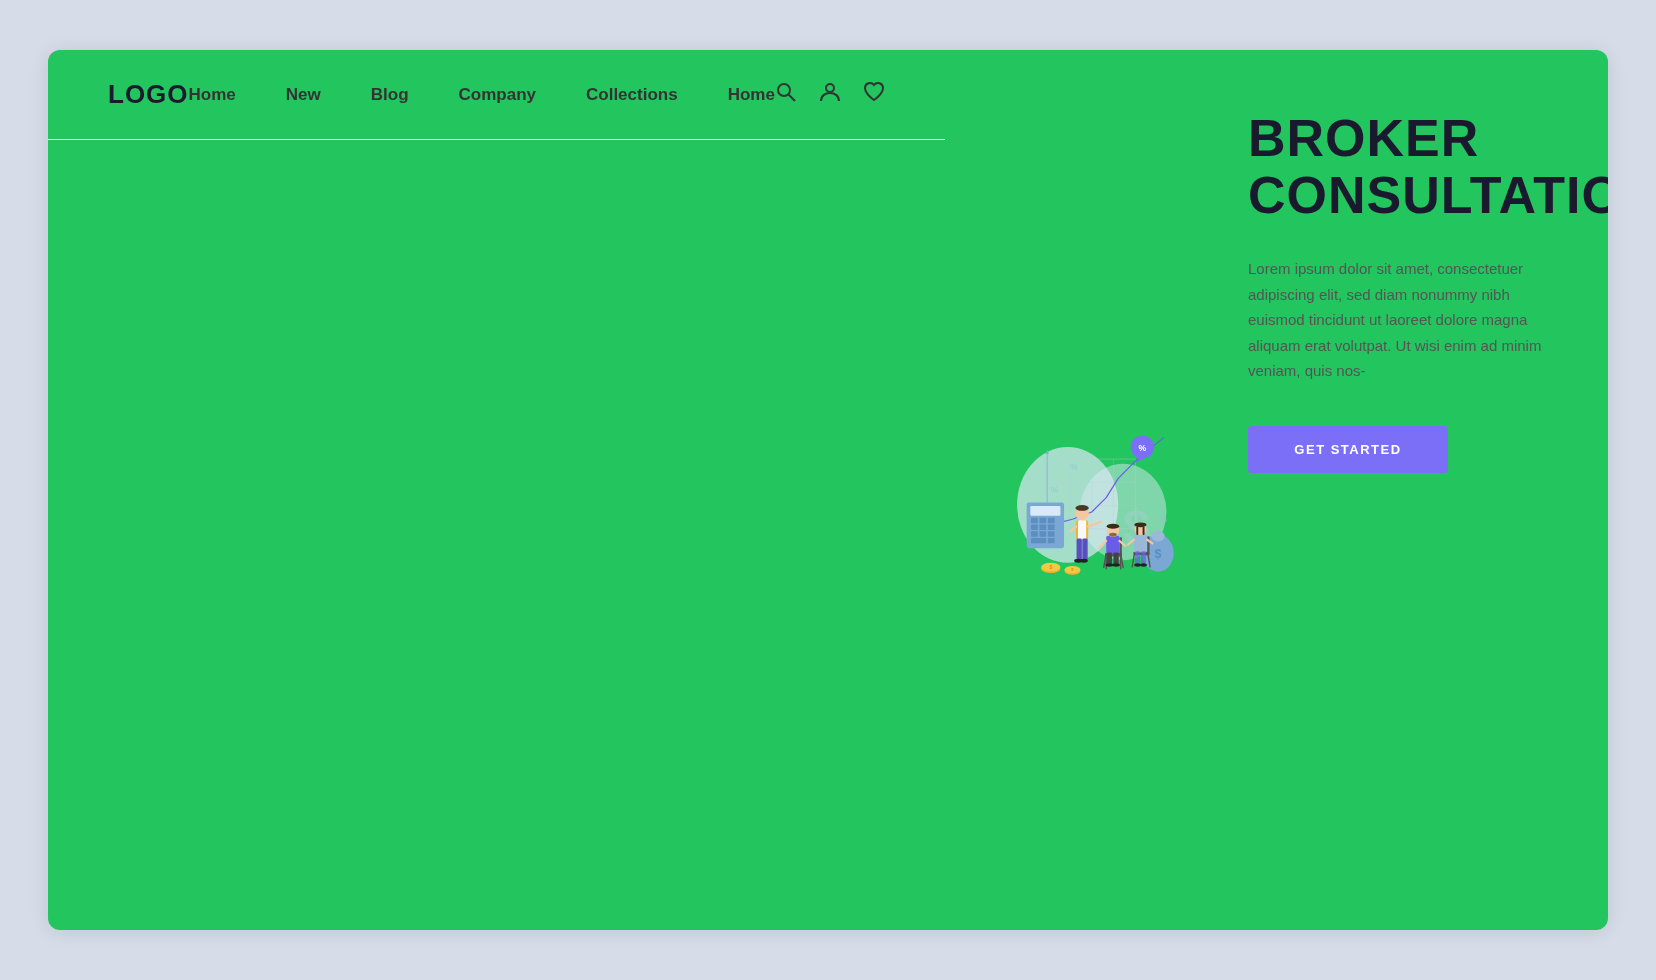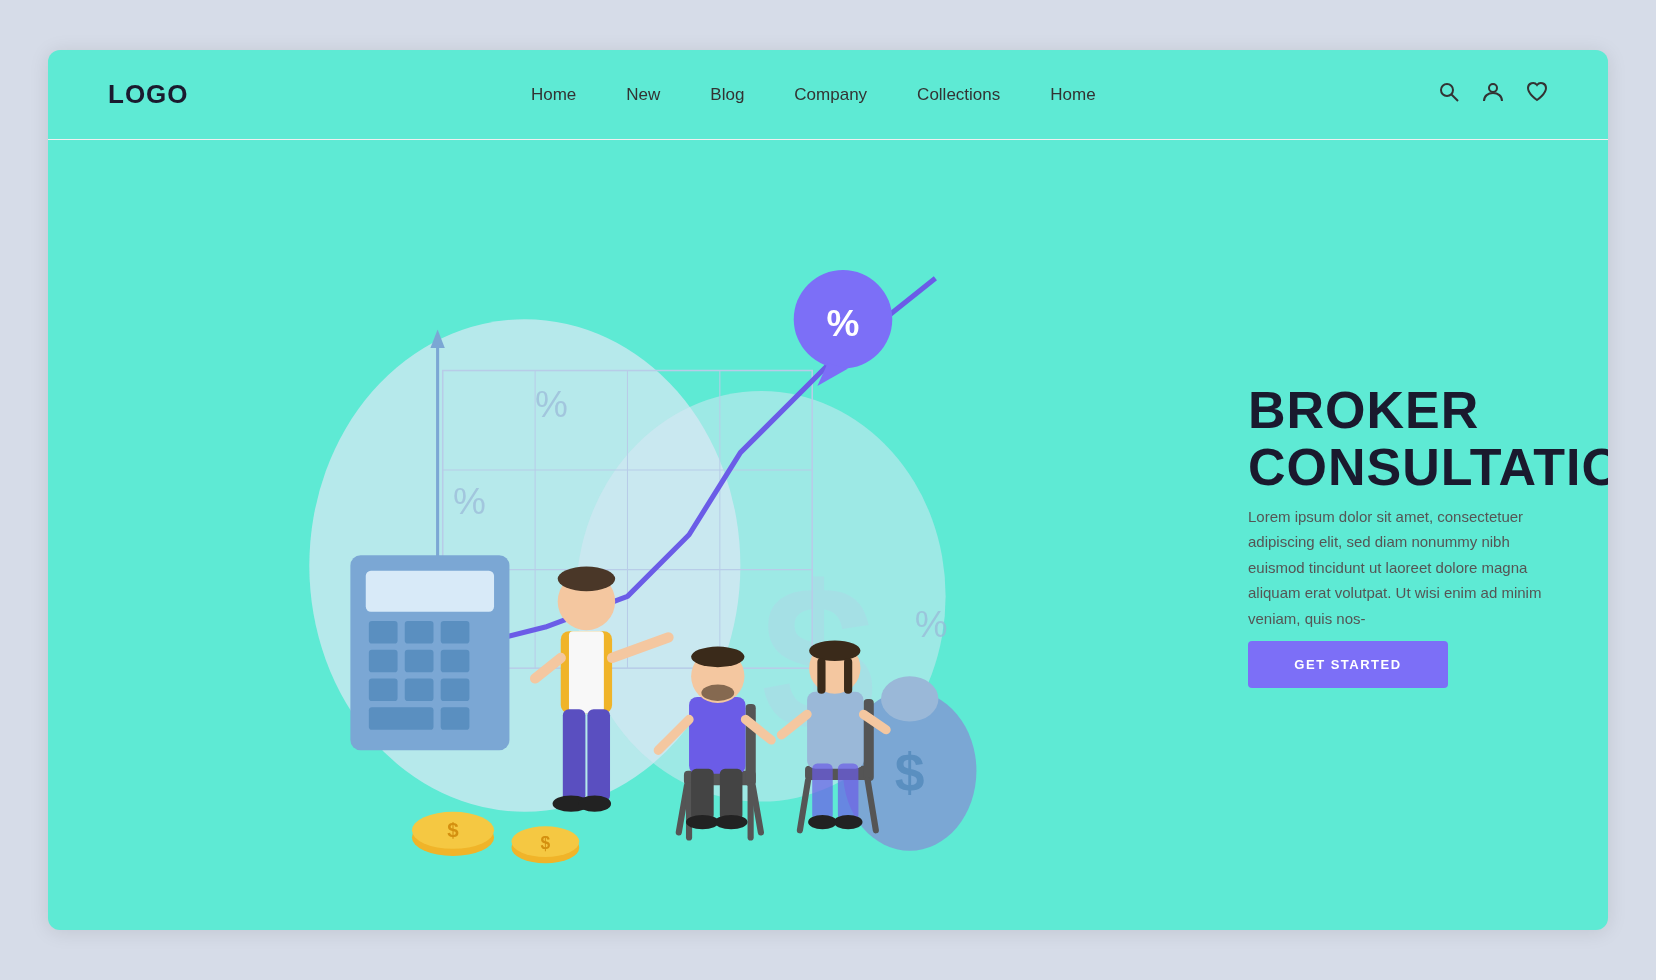--- a/index.html
+++ b/index.html
@@ -7,25 +7,25 @@
       background-color: #d6dce8;
       display: flex;
       justify-content: center;
       align-items: center;
       min-height: 100vh;
       font-family: 'Segoe UI', Arial, sans-serif;
     }
     .page-wrapper {
       width: 1560px;
       height: 880px;
-      background: #5eead4;
+      background: #22c55e;
       border-radius: 12px;
       overflow: hidden;
       display: flex;
-      flex-direction: column;
+      flex-direction: row;
       box-shadow: 0 2px 20px rgba(0,0,0,0.1);
     }
     
     .navbar {
       display: flex;
       align-items: center;
       justify-content: space-between;
       padding: 0 60px;
       height: 90px;
       border-bottom: 1px solid #f0f0f0;
@@ -39,21 +39,21 @@
     }
     .nav-links {
       display: flex;
       gap: 50px;
       list-style: none;
     }
     .nav-links li a {
       text-decoration: none;
       color: #333;
       font-size: 17px;
-      font-weight: 400;
+      font-weight: 700;
     }
     .nav-icons {
       display: flex;
       gap: 22px;
       align-items: center;
     }
     .nav-icon {
       font-size: 20px;
       color: #333;
       cursor: pointer;
@@ -78,21 +78,22 @@
       width: 100%;
       height: 100%;
       max-width: 780px;
     }
     
     .text-area {
       width: 400px;
       padding: 60px 60px 60px 40px;
       display: flex;
       flex-direction: column;
-      justify-content: center;
+      justify-content: flex-start;
+      gap: 24px;
     }
     .hero-title {
       font-size: 52px;
       font-weight: 800;
       color: #1a1a2e;
       line-height: 1.1;
       letter-spacing: 1px;
       text-transform: uppercase;
     }
     .hero-desc {
@@ -107,21 +108,21 @@
       color: #fff;
       border: none;
       padding: 16px 36px;
       font-size: 13px;
       font-weight: 600;
       letter-spacing: 1.5px;
       text-transform: uppercase;
       cursor: pointer;
       border-radius: 4px;
       width: 200px;
-      margin-top: 10px;
+      margin-top: 18px;
     }
   </style>
 </head>
 <body>
 
 <div class="page-wrapper">
 
   <nav class="navbar">
     <div class="logo">LOGO</div>
     <ul class="nav-links">

